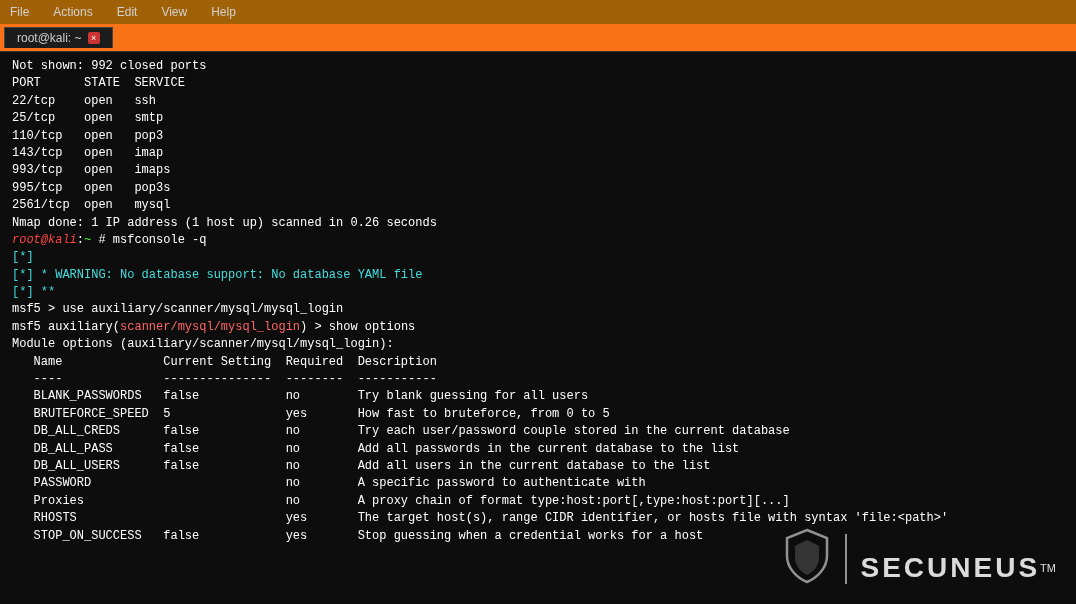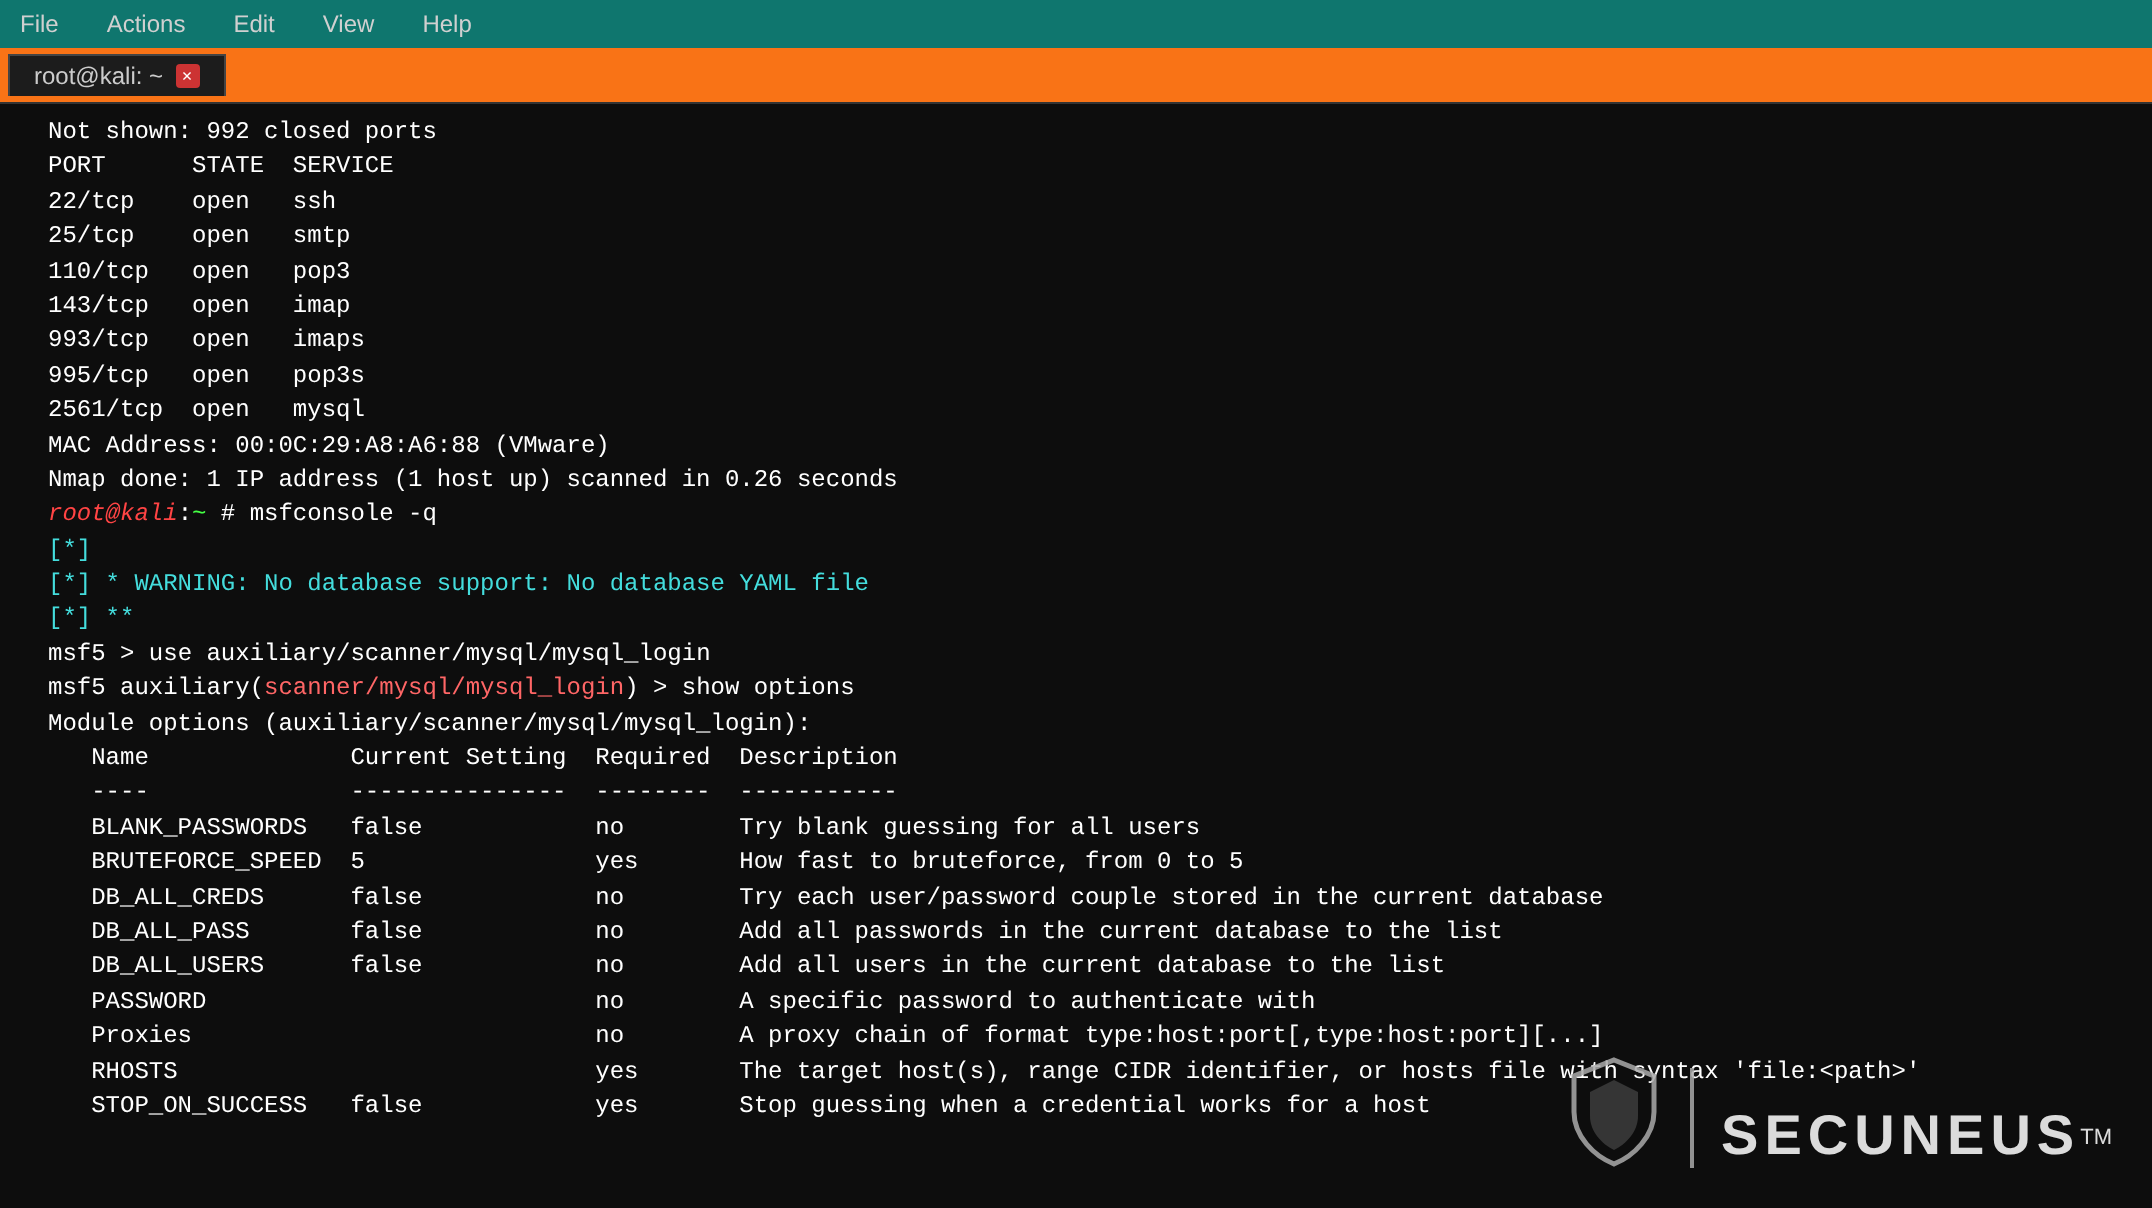--- a/index.html
+++ b/index.html
@@ -8,21 +8,21 @@
       height: 604px;
       background: #0a0a0a;
       font-family: 'Courier New', Courier, monospace;
       font-size: 12px;
       color: #d0d0d0;
       overflow: hidden;
     }
 
     
     #menubar {
-      background: #0f766e;
+      background: #a16207;
       display: flex;
       align-items: center;
       padding: 2px 6px;
       gap: 16px;
       height: 24px;
     }
     .menu-item {
       color: #d0d0d0;
       font-size: 12px;
       font-family: sans-serif;
@@ -65,21 +65,21 @@
       justify-content: center;
       cursor: pointer;
       line-height: 1;
     }
 
     
     #terminal {
       background: #0d0d0d;
       width: 100%;
       height: calc(604px - 52px);
-      padding: 6px 24px;
+      padding: 6px 12px;
       overflow: hidden;
       position: relative;
     }
     .line {
       line-height: 1.45;
       white-space: pre;
       font-size: 12px;
     }
     .green { color: #44ff44; }
     .red { color: #ff4444; font-style: italic; }
@@ -140,21 +140,20 @@
 
   <div class="line"><span class="white">Not shown: 992 closed ports</span></div>
   <div class="line"><span class="white">PORT      STATE  SERVICE</span></div>
   <div class="line"><span class="white">22/tcp    open   ssh</span></div>
   <div class="line"><span class="white">25/tcp    open   smtp</span></div>
   <div class="line"><span class="white">110/tcp   open   pop3</span></div>
   <div class="line"><span class="white">143/tcp   open   imap</span></div>
   <div class="line"><span class="white">993/tcp   open   imaps</span></div>
   <div class="line"><span class="white">995/tcp   open   pop3s</span></div>
   <div class="line"><span class="white">2561/tcp  open   mysql</span></div>
-  <div class="line"><span class="white">MAC Address: 00:0C:29:A8:A6:88 (VMware)</span></div>
   <div class="line"></div>
   <div class="line"><span class="white">Nmap done: 1 IP address (1 host up) scanned in 0.26 seconds</span></div>
   <div class="line"><span class="red">root@kali</span><span class="white">:</span><span class="green">~</span><span class="white"> # msfconsole -q</span></div>
   <div class="line"><span class="cyan">[*]</span></div>
   <div class="line"><span class="cyan">[*] * WARNING: No database support: No database YAML file</span></div>
   <div class="line"><span class="cyan">[*] **</span></div>
   <div class="line"><span class="white">msf5 </span><span class="white">&gt; use auxiliary/scanner/mysql/mysql_login</span></div>
   <div class="line"><span class="white">msf5 auxiliary(</span><span style="color:#ff6666">scanner/mysql/mysql_login</span><span class="white">) &gt; show options</span></div>
   <div class="line"></div>
   <div class="line"><span class="white">Module options (auxiliary/scanner/mysql/mysql_login):</span></div>

